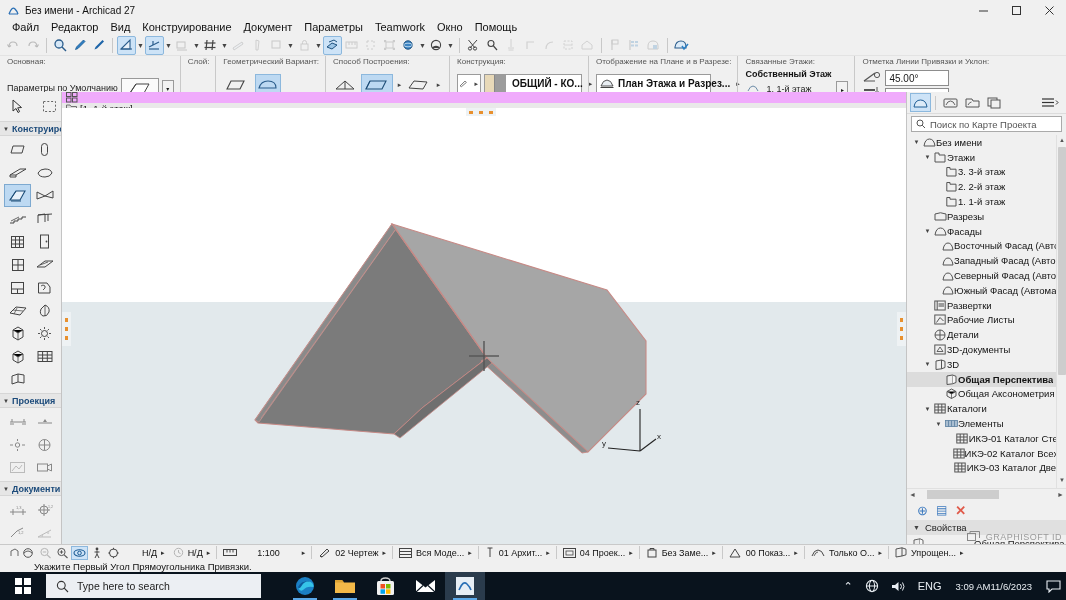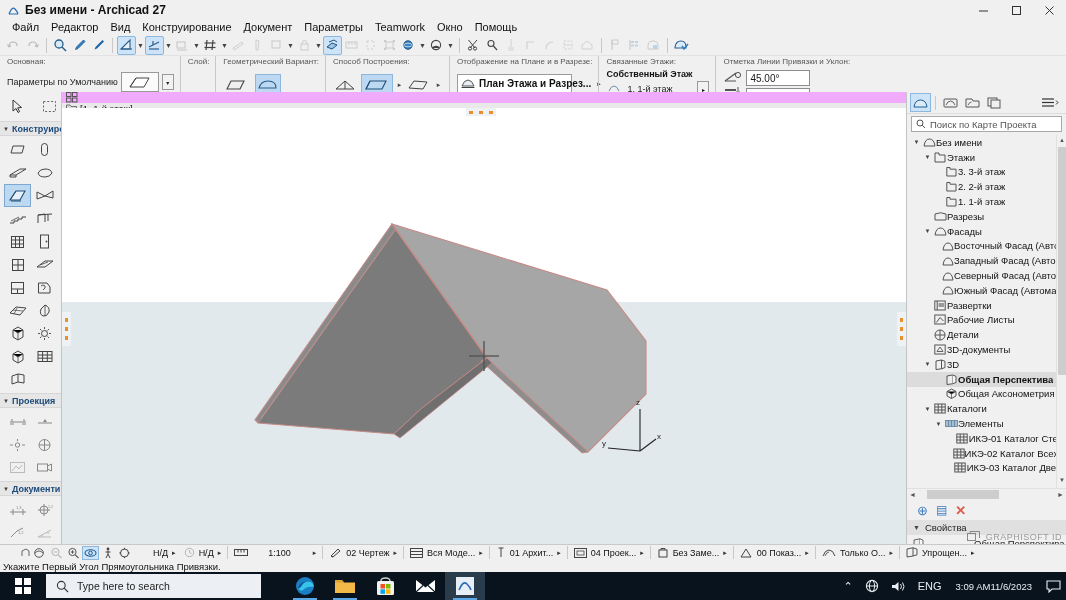--- a/index.html
+++ b/index.html
@@ -12,21 +12,21 @@
     -webkit-font-smoothing: antialiased;
   }
   .app { position:relative; width:1066px; height:600px; }
 
   
   .titlebar {
     height:20px; background:#f0f0f0; display:flex; align-items:center;
     border-bottom:0px solid #ddd; position:relative;
   }
   .titlebar .tb-icon { width:14px; height:14px; margin:0 5px 0 6px; display:flex; align-items:center; justify-content:center; }
-  .titlebar .tb-title { font-size:12px; color:#111;font-weight:bold; }
+  .titlebar .tb-title { font-size:10px; color:#111; }
   .winbtns { position:absolute; right:0; top:0; height:20px; display:flex; }
   .winbtn { width:33px; height:20px; display:flex; align-items:center; justify-content:center; font-size:10px; color:#333; }
 
   
   .menubar { height:15px; display:flex; align-items:center; padding-left:6px; background:#f0f0f0; }
   .menubar .mi { font-size:11px; color:#111; padding:0 6px; line-height:15px; white-space:nowrap; }
 
   
   .toolrow {
     height:21px; background:#f0f0f0; display:flex; align-items:center;
@@ -117,27 +117,27 @@
   .nav-hscroll .ar { width:11px; text-align:center; font-size:7px; color:#555; }
   .nav-hscroll .track { flex:1; height:9px; background:#f0f0f0; position:relative;}
   .nav-hscroll .thumb { position:absolute; left:9px; top:0; width:72px; height:9px; background:#cdcdcd; }
   .nav-actions { height:20px; display:flex; align-items:center; gap:8px; padding-left:10px; }
   .nav-prop-hdr { height:15px; background:#e0e0e0; display:flex; align-items:center; gap:5px; padding-left:6px; font-size:9.5px; color:#222; }
   .nav-prop-row { height:17px; display:flex; align-items:center; gap:6px; padding-left:6px; font-size:9.5px; }
   .nav-params-btn { margin:2px 4px; height:16px; background:#e4e4e4; border:1px solid #b5b5b5; display:flex;align-items:center;justify-content:center;font-size:9.5px; }
 
   
   .statusbar { position:absolute; left:0; right:0; bottom:28px; height:28px; background:#f0f0f0; border-top:1px solid #c9c9c9; }
-  .sb-row { height:15px; display:flex; align-items:center; gap:0px; padding-left:19px; }
+  .sb-row { height:15px; display:flex; align-items:center; gap:0px; padding-left:8px; }
   .sb-btn { width:17px;height:14px; display:flex;align-items:center;justify-content:center;border:1px solid transparent; }
   .sb-btn.sel { background:#cde3f7;border:1px solid #8cb8dd; }
   .sb-item { display:flex; align-items:center; gap:4px; padding:0 4px; height:15px; font-size:9px; color:#111; white-space:nowrap;}
   .sb-item .ar { font-size:7px; color:#333; }
   .sb-sep { width:1px;height:13px;background:#c9c9c9; margin:0 2px;}
-  .sb-hint { height:12px; font-size:9.5px; color:#111; padding-left:3px; display:flex;align-items:center; }
+  .sb-hint { height:12px; font-size:9.5px; color:#111; padding-left:9px; display:flex;align-items:center;margin-left:25px; }
 
   .bottom-right-graphisoft { position:absolute; right:4px; bottom:30px; display:flex; align-items:center; gap:6px; font-size:9px; color:#9a9a9a; letter-spacing:.5px;}
 
   
   .taskbar { position:absolute; left:0; bottom:0; width:1066px; height:28px; background:#09131d; display:flex; align-items:center; }
   .tb-start { width:46px;height:28px;display:flex;align-items:center;justify-content:center; }
   .tb-search { width:215px; height:24px; background:#eceff3; display:flex; align-items:center; gap:8px; padding-left:10px; }
   .tb-search span { font-size:10.5px; color:#222; }
   .tb-apps { display:flex; align-items:center; margin-left:24px; gap:0px;}
   .tb-app { width:40px;height:28px;display:flex;align-items:center;justify-content:center;position:relative;}
@@ -392,21 +392,21 @@
         <svg width="17" height="14" viewBox="0 0 17 14">
           <path d="M2 9 Q3 3 8 3 Q13 3 13 9 L13 10 L2 10 Z" stroke="#2b5d8c" stroke-width="1.1" fill="#dcebf8"></path>
           <path d="M9 8 L11 11 L15 6" stroke="#2b7fc4" stroke-width="1.5" fill="none"></path>
         </svg>
       </div>
   </div>
 
   <div class="infobox">
     <div class="ibgroup">
       <div class="iblabel">Основная:</div>
-      <div class="ibrow" style="margin-top:4px">
+      <div class="ibrow" style="margin-top:10px">
         <span class="ibtext">Параметры по Умолчанию</span>
         <div class="swatch-btn">
           <svg width="26" height="15" viewBox="0 0 26 15">
               <path d="M3 12 L9 3 L22 3 L17 12 Z" fill="#fff" stroke="#444" stroke-width="1"></path>
               <path d="M9 3 L3 12" stroke="#444" stroke-width="1"></path>
             </svg>
         </div>
         <div class="mini-sq">▾</div>
       </div>
     </div>
@@ -449,20 +449,39 @@
         <div class="caret">▸</div>
         <div class="geo-btn">
           <svg width="24" height="14" viewBox="0 0 24 14">
               <path d="M2 10 L7 3 L20 4 L16 11 Z" fill="none" stroke="#444" stroke-width="1"></path>
             </svg>
         </div>
         <div class="caret">▸</div>
       </div>
     </div>
 
+    <div class="ibgroup">
+      <div class="iblabel">Конструкция:</div>
+      <div class="ibrow" style="margin-top:6px">
+        <div class="combo" style="width:24px;padding:0">
+          <svg width="15" height="13" viewBox="0 0 15 13">
+              <path d="M3 10 L10 3 L12 5 L5 11 Z" fill="none" stroke="#444" stroke-width="1"></path>
+            </svg>
+          <span class="arr">▸</span>
+        </div>
+        <div class="combo" style="width:98px;padding-left:0">
+          <span style="display:flex;">
+            <i style="display:block;width:10px;height:17px;background:#e8d9b8;border-right:1px solid #888"></i>
+            <i style="display:block;width:11px;height:17px;background:#9c9c9c"></i>
+          </span>
+          <span style="font-weight:bold;padding-left:2px">ОБЩИЙ - КО...</span>
+          <span class="arr">▸</span>
+        </div>
+      </div>
+    </div>
 
     <div class="ibgroup">
       <div class="iblabel">Отображение на Плане и в Разрезе:</div>
       <div class="ibrow" style="margin-top:6px">
         <div class="combo" style="width:115px">
           <span>
             <svg width="14" height="11" viewBox="0 0 14 11">
                 <path d="M1 8 Q3 2 7 2 Q11 2 13 8 Z" fill="#e9eef3" stroke="#444" stroke-width=".9"></path>
                 <line x1="0.5" y1="9.5" x2="13.5" y2="9.5" stroke="#444" stroke-width="1"></line>
               </svg>

